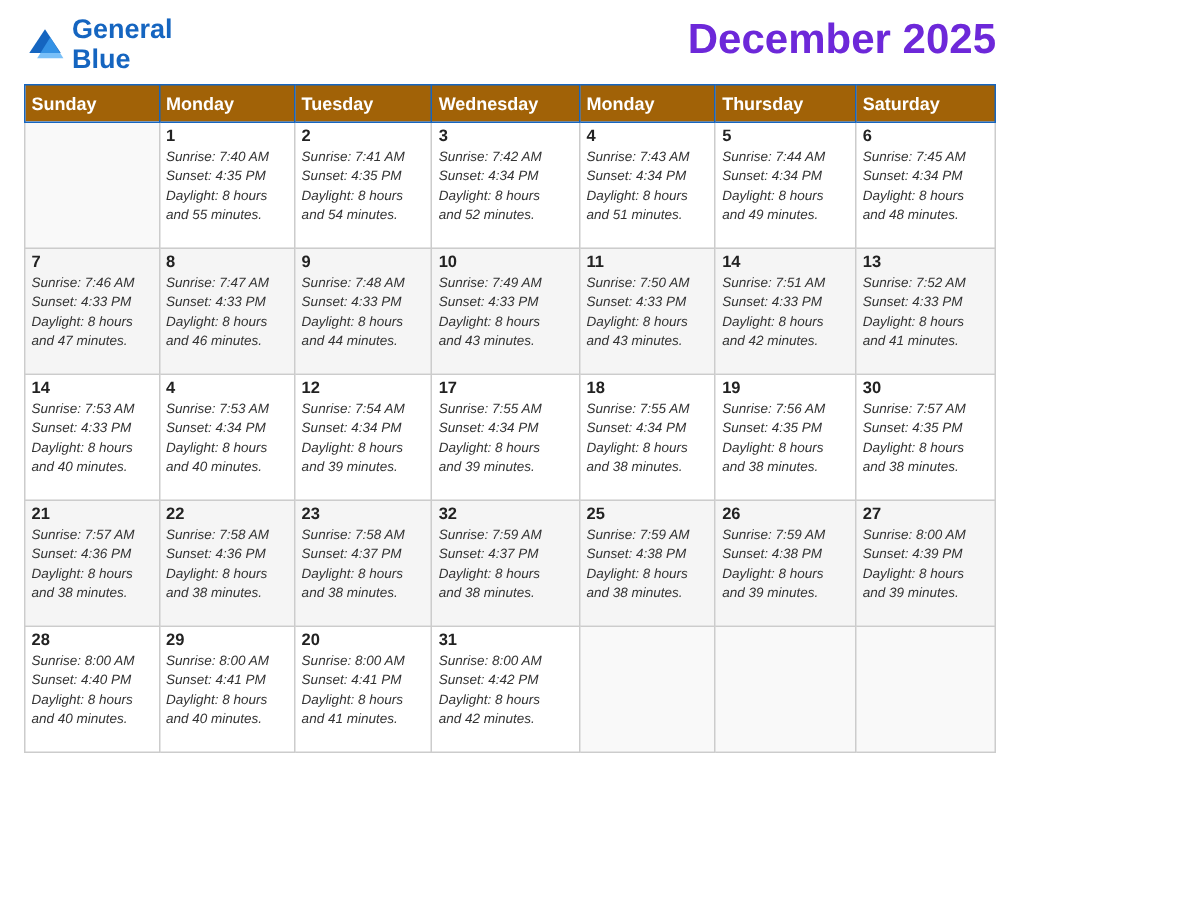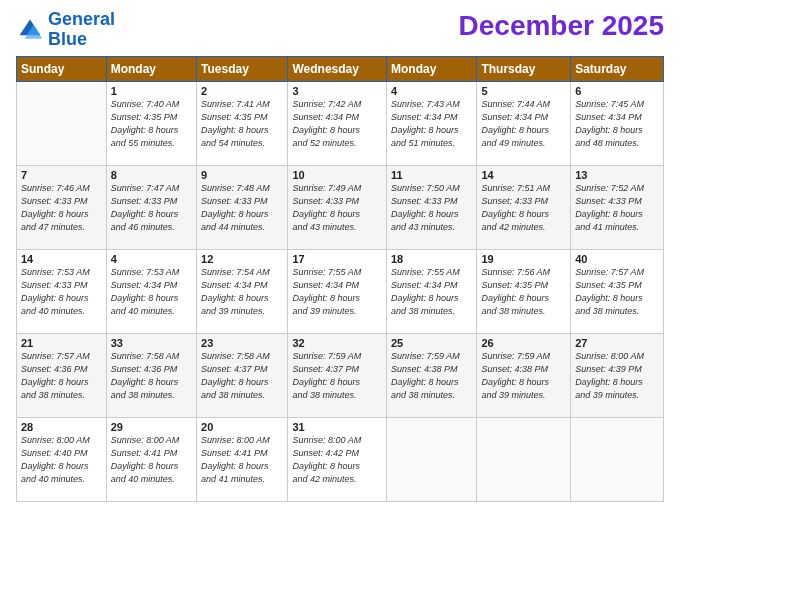--- a/index.html
+++ b/index.html
@@ -243,35 +243,35 @@
           Sunrise: 7:55 AM<br>Sunset: 4:34 PM<br>Daylight: 8 hours<br> and 38 minutes.
         </div>
           </td>
           <td>
         <span class="day-number">19</span>
         <div class="day-info">
           Sunrise: 7:56 AM<br>Sunset: 4:35 PM<br>Daylight: 8 hours<br> and 38 minutes.
         </div>
           </td>
           <td>
-        <span class="day-number">40</span>
+        <span class="day-number">30</span>
         <div class="day-info">
           Sunrise: 7:57 AM<br>Sunset: 4:35 PM<br>Daylight: 8 hours<br> and 38 minutes.
         </div>
           </td>
         </tr>
         <tr class="row-alt">
           <td>
         <span class="day-number">21</span>
         <div class="day-info">
           Sunrise: 7:57 AM<br>Sunset: 4:36 PM<br>Daylight: 8 hours<br> and 38 minutes.
         </div>
           </td>
           <td>
-        <span class="day-number">33</span>
+        <span class="day-number">22</span>
         <div class="day-info">
           Sunrise: 7:58 AM<br>Sunset: 4:36 PM<br>Daylight: 8 hours<br> and 38 minutes.
         </div>
           </td>
           <td>
         <span class="day-number">23</span>
         <div class="day-info">
           Sunrise: 7:58 AM<br>Sunset: 4:37 PM<br>Daylight: 8 hours<br> and 38 minutes.
         </div>
           </td>

